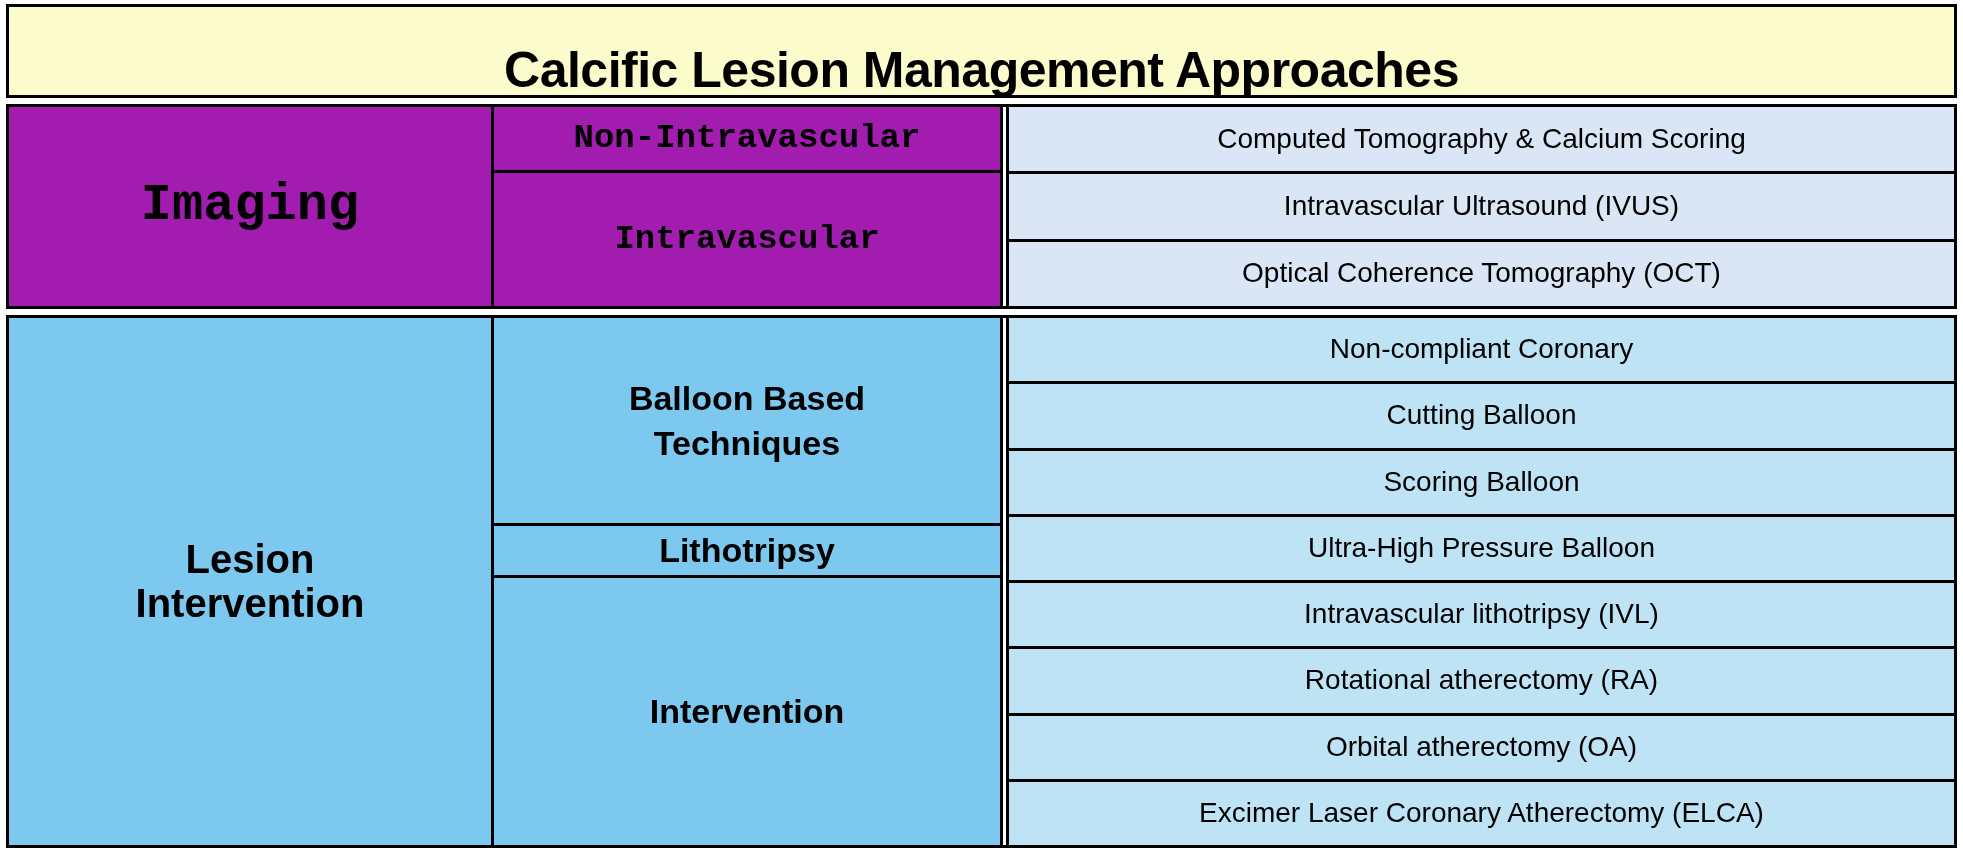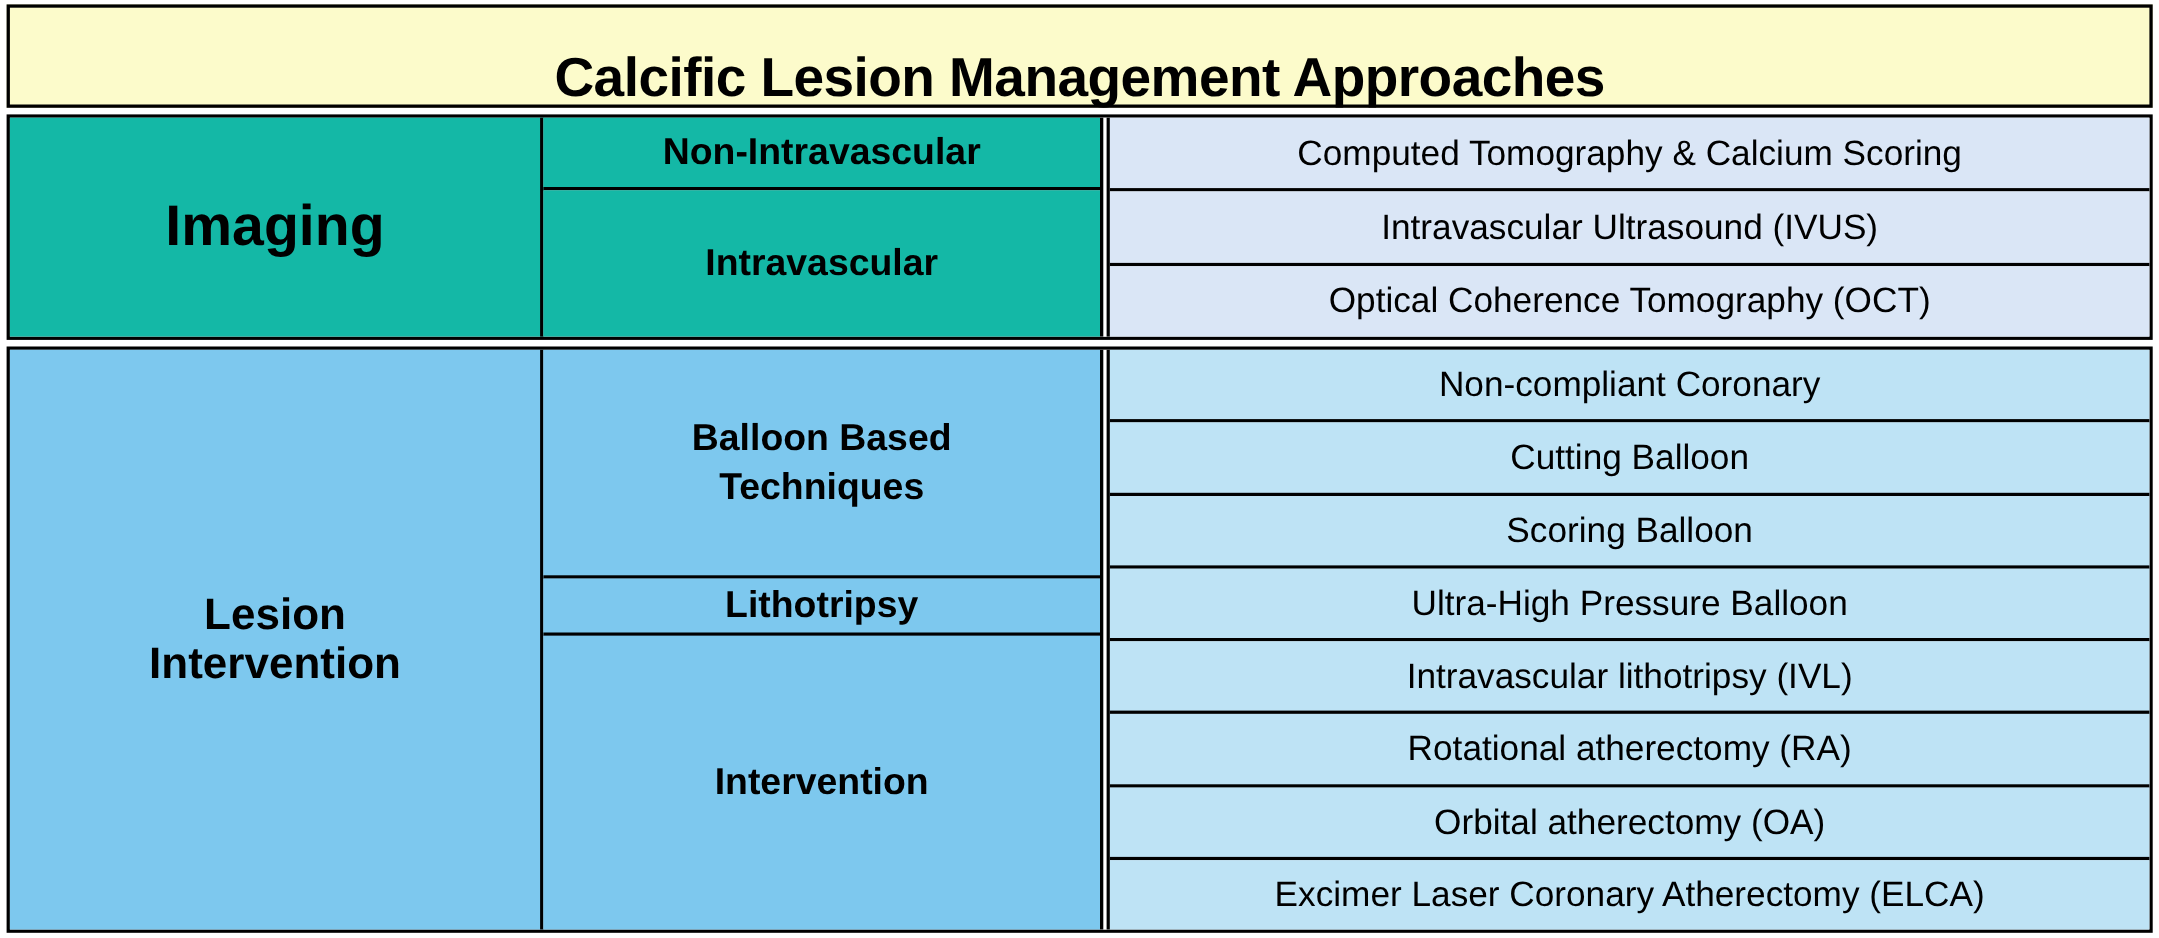--- a/index.html
+++ b/index.html
@@ -116,31 +116,31 @@
     flex: 1 1 0;
     display: flex;
     align-items: center;
     justify-content: center;
     text-align: center;
     border-bottom: 3px solid #000000;
     box-sizing: border-box;
   }
   .item-cell:last-child { border-bottom: none; }
   .item-label {
-    font-size: 32px;
+    font-size: 28px;
     font-weight: normal;
     color: #000;
     line-height: 1.1;
     padding: 0 6px;
     white-space: nowrap;
   }
 
   
   .section.imaging .cat-col,
-  .section.imaging .sub-cell { background: #14b8a6; }
+  .section.imaging .sub-cell { background: #a21caf; font-family: Liberation Mono, monospace; }
   .section.imaging .item-cell { background: #DAE6F6; }
   .section.imaging .sub-col > .sub-cell:nth-child(1) { flex: 0 0 66px; }
   .section.imaging .sub-col > .sub-cell:nth-child(2) { flex: 1 1 auto; }
 
   
   .section.intervention .cat-col,
   .section.intervention .sub-cell { background: #7DC8EE; }
   .section.intervention .item-cell { background: #BEE3F5; }
   .section.intervention .sub-col > .sub-cell:nth-child(1) { flex: 0 0 208px; }
   .section.intervention .sub-col > .sub-cell:nth-child(2) { flex: 0 0 52px; }

